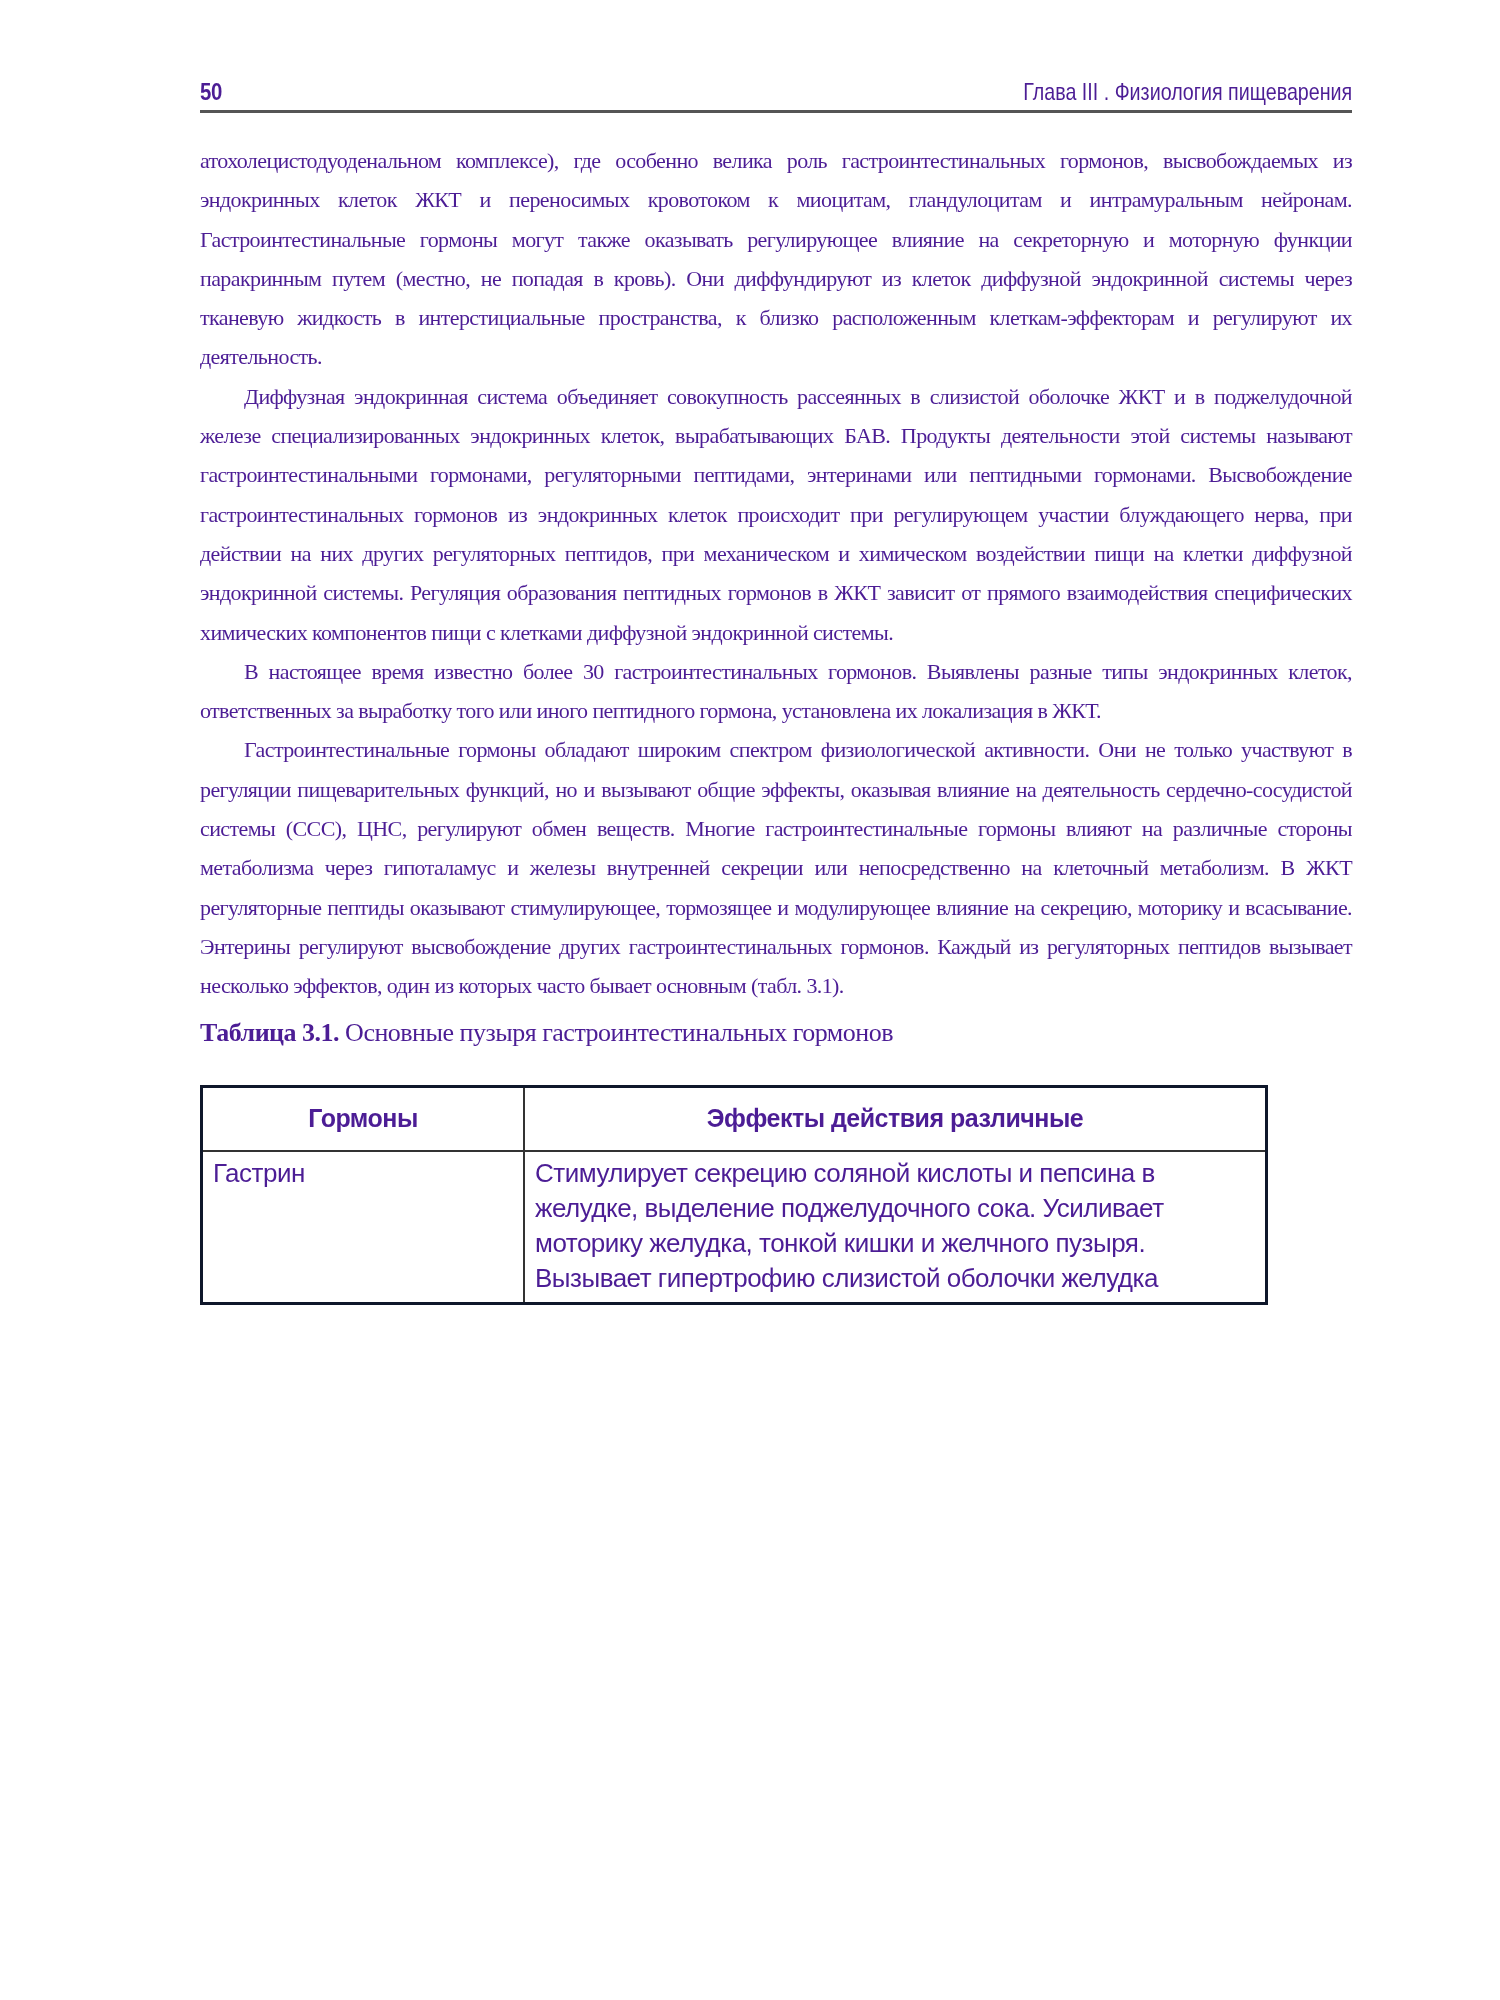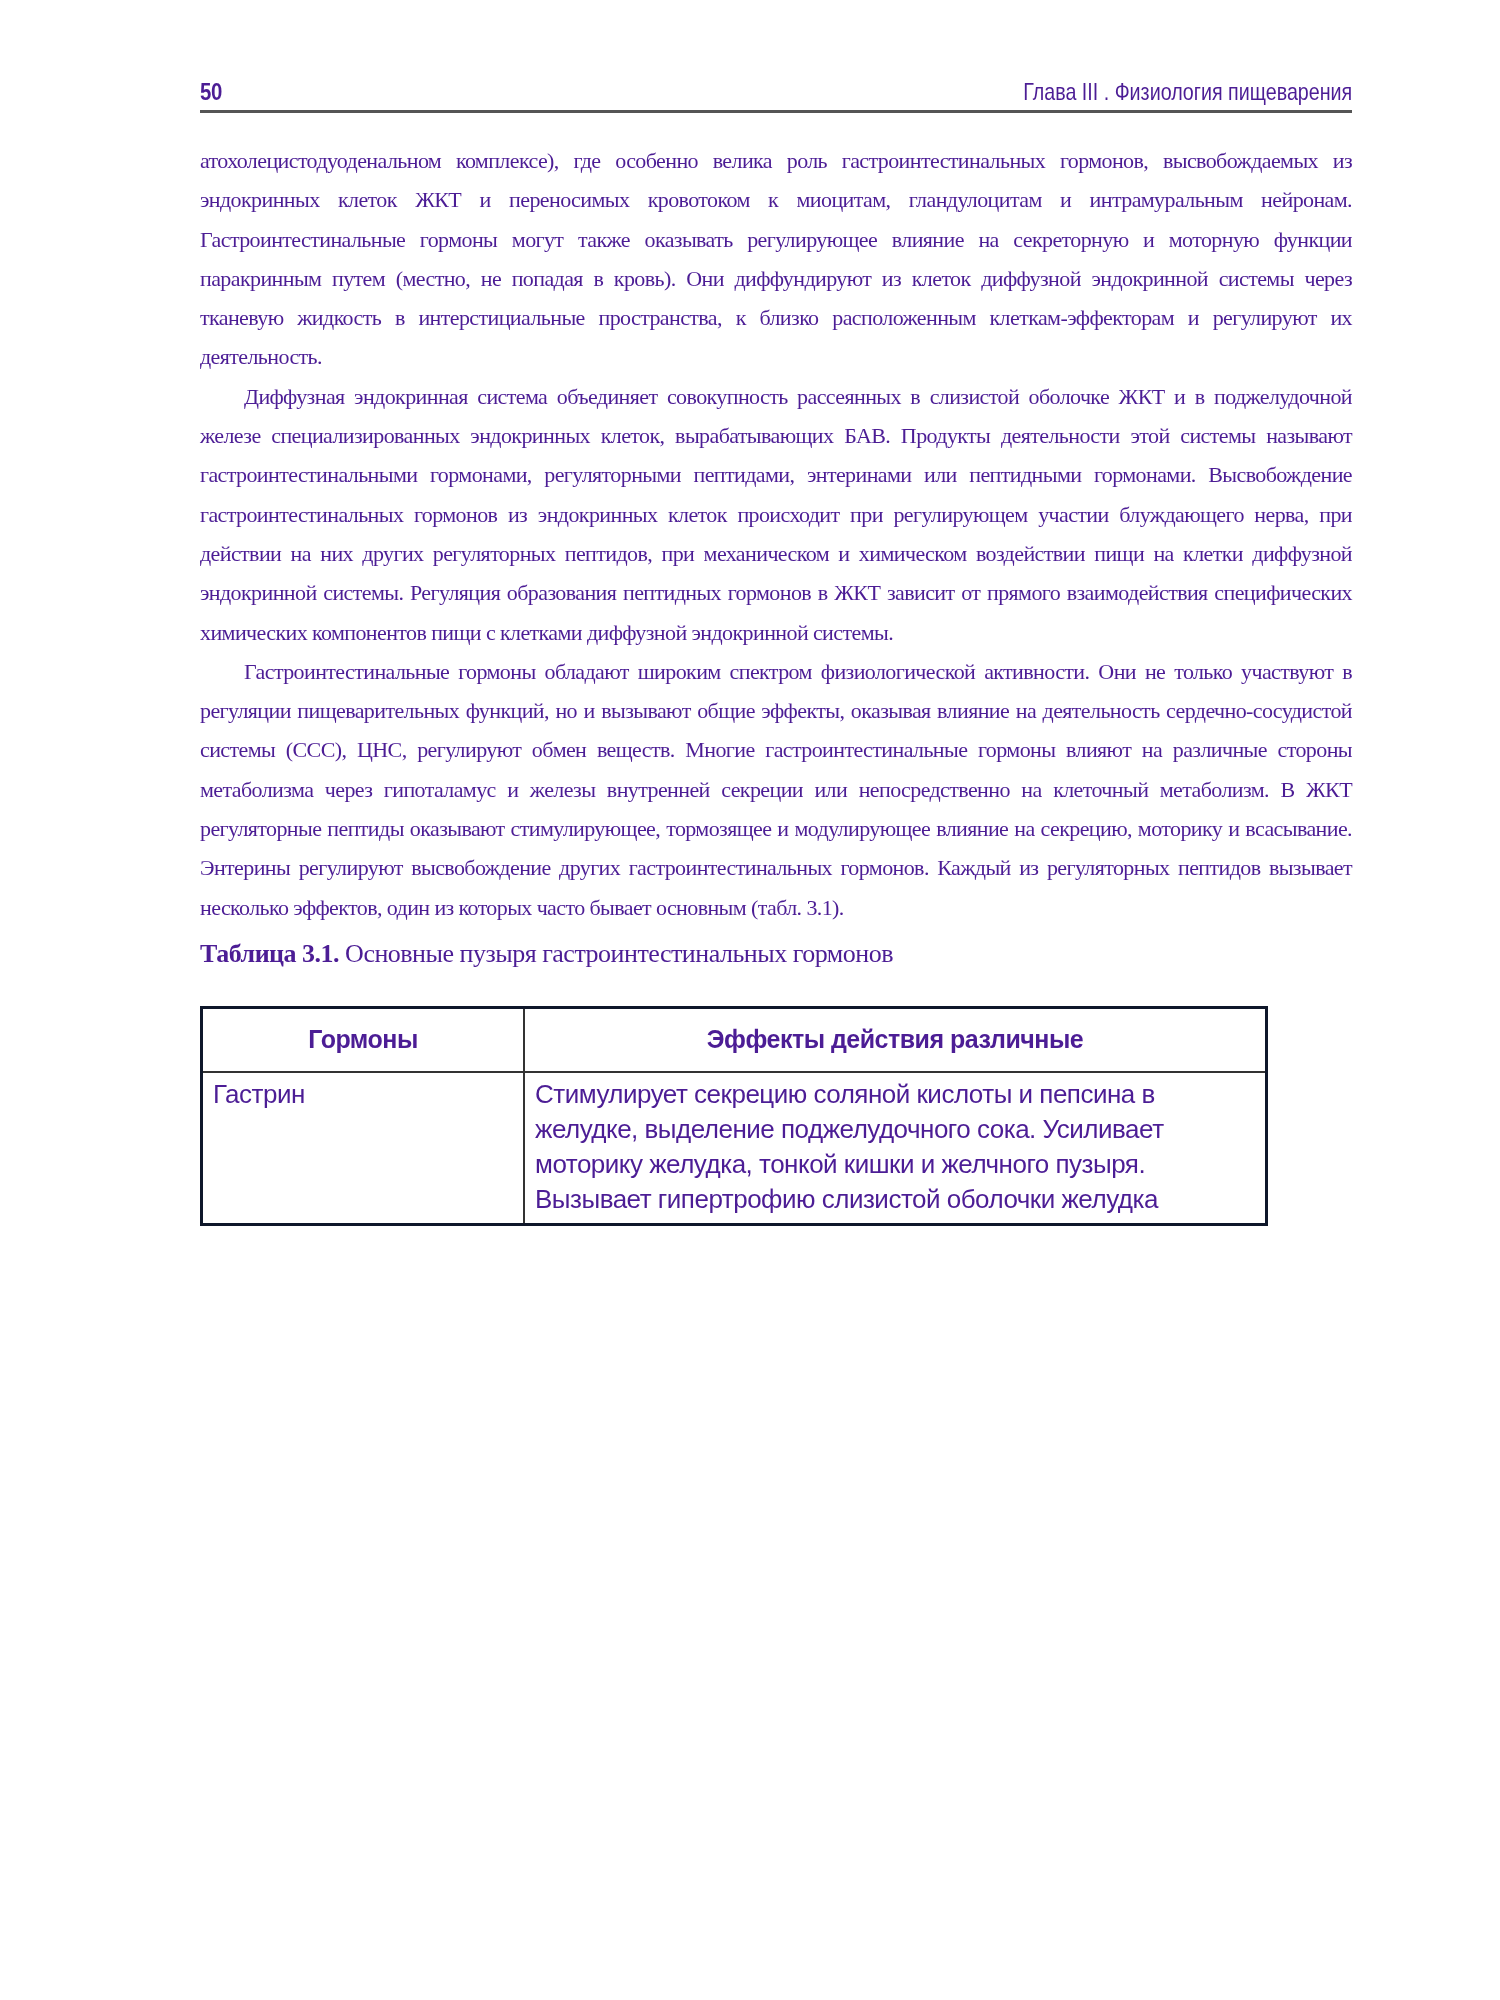--- a/index.html
+++ b/index.html
@@ -26,20 +26,21 @@
 <div class="page">
   <div class="running-head">
     <span class="page-num">50</span>
     <span class="chapter">Глава III . Физиология пищеварения</span>
   </div>
   <div class="head-rule"></div>
 
   <div class="body-text">
     <p>атохолецистодуоденальном комплексе), где особенно велика роль гастроинтестинальных гормонов, высвобождаемых из эндокринных клеток ЖКТ и переносимых кровотоком к миоцитам, гландулоцитам и интрамуральным нейронам. Гастроинтестинальные гормоны могут также оказывать регулирующее влияние на секреторную и моторную функции паракринным путем (местно, не попадая в кровь). Они диффундируют из клеток диффузной эндокринной системы через тканевую жидкость в интерстициальные пространства, к близко расположенным клеткам-эффекторам и регулируют их деятельность.</p>
     <p class="indent">Диффузная эндокринная система объединяет совокупность рассеянных в слизистой оболочке ЖКТ и в поджелудочной железе специализированных эндокринных клеток, вырабатывающих БАВ. Продукты деятельности этой системы называют гастроинтестинальными гормонами, регуляторными пептидами, энтеринами или пептидными гормонами. Высвобождение гастроинтестинальных гормонов из эндокринных клеток происходит при регулирующем участии блуждающего нерва, при действии на них других регуляторных пептидов, при механическом и химическом воздействии пищи на клетки диффузной эндокринной системы. Регуляция образования пептидных гормонов в ЖКТ зависит от прямого взаимодействия специфических химических компонентов пищи с клетками диффузной эндокринной системы.</p>
+    <p class="indent">В настоящее время известно более 30 гастроинтестинальных гормонов. Выявлены разные типы эндокринных клеток, ответственных за выработку того или иного пептидного гормона, установлена их локализация в ЖКТ.</p>
     <p class="indent">Гастроинтестинальные гормоны обладают широким спектром физиологической активности. Они не только участвуют в регуляции пищеварительных функций, но и вызывают общие эффекты, оказывая влияние на деятельность сердечно-сосудистой системы (ССС), ЦНС, регулируют обмен веществ. Многие гастроинтестинальные гормоны влияют на различные стороны метаболизма через гипоталамус и железы внутренней секреции или непосредственно на клеточный метаболизм. В ЖКТ регуляторные пептиды оказывают стимулирующее, тормозящее и модулирующее влияние на секрецию, моторику и всасывание. Энтерины регулируют высвобождение других гастроинтестинальных гормонов. Каждый из регуляторных пептидов вызывает несколько эффектов, один из которых часто бывает основным (табл. 3.1).</p>
   </div>
 
   <div class="caption">
     <b>Таблица 3.1.</b><span> Основные пузыря гастроинтестинальных гормонов</span>
   </div>
 
   <table class="t">
     <thead>
       <tr>

